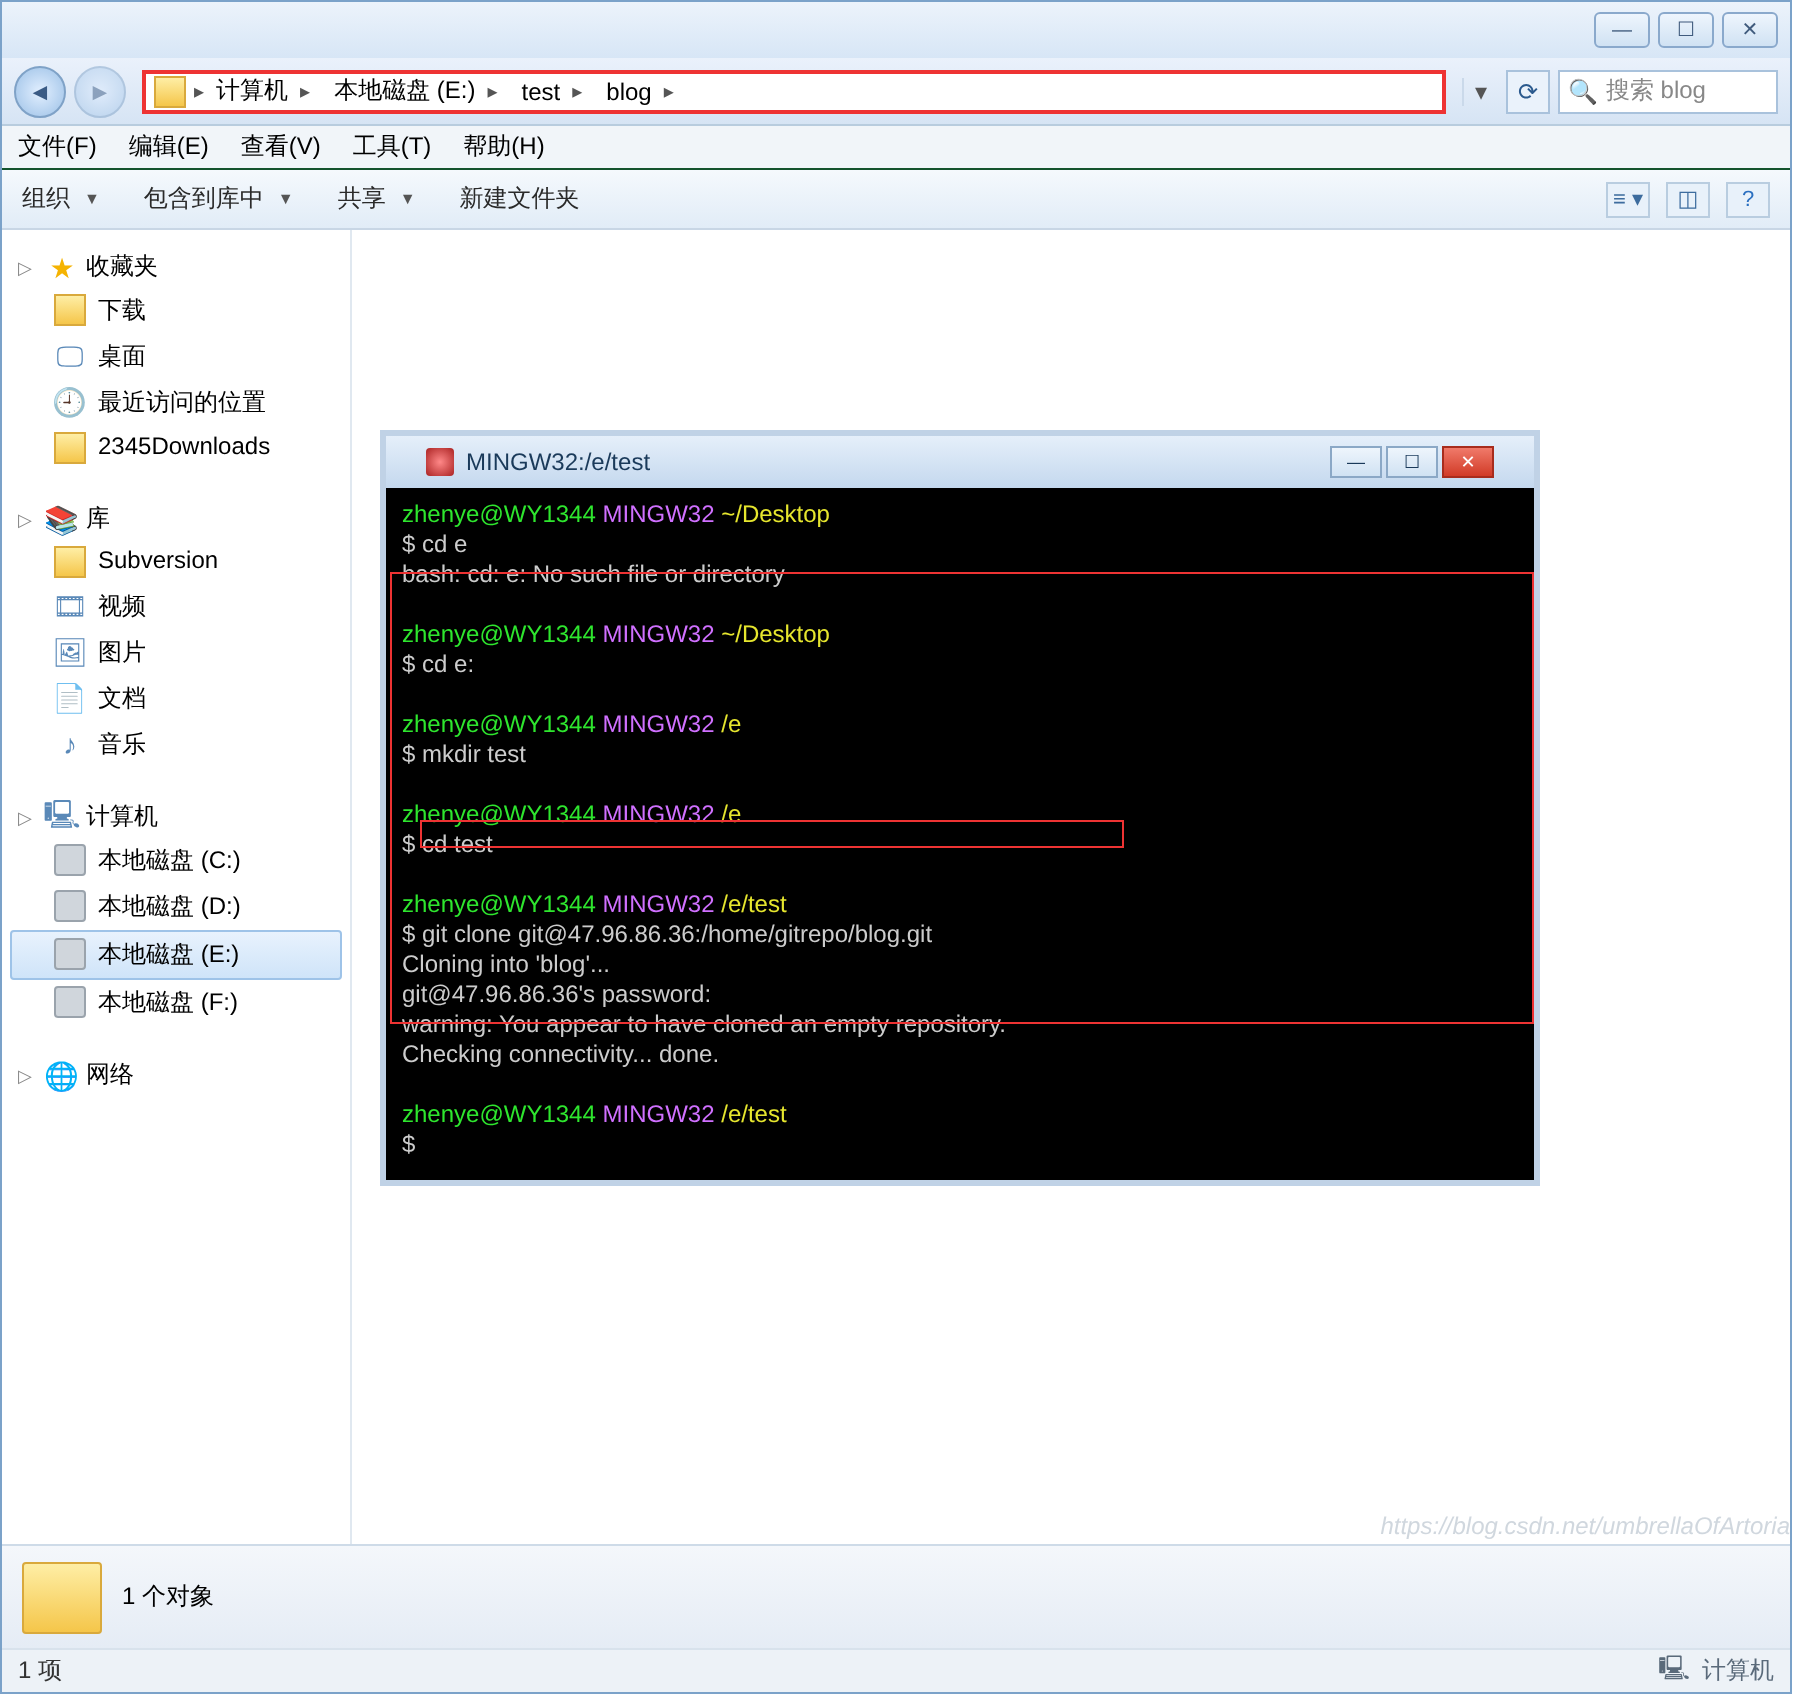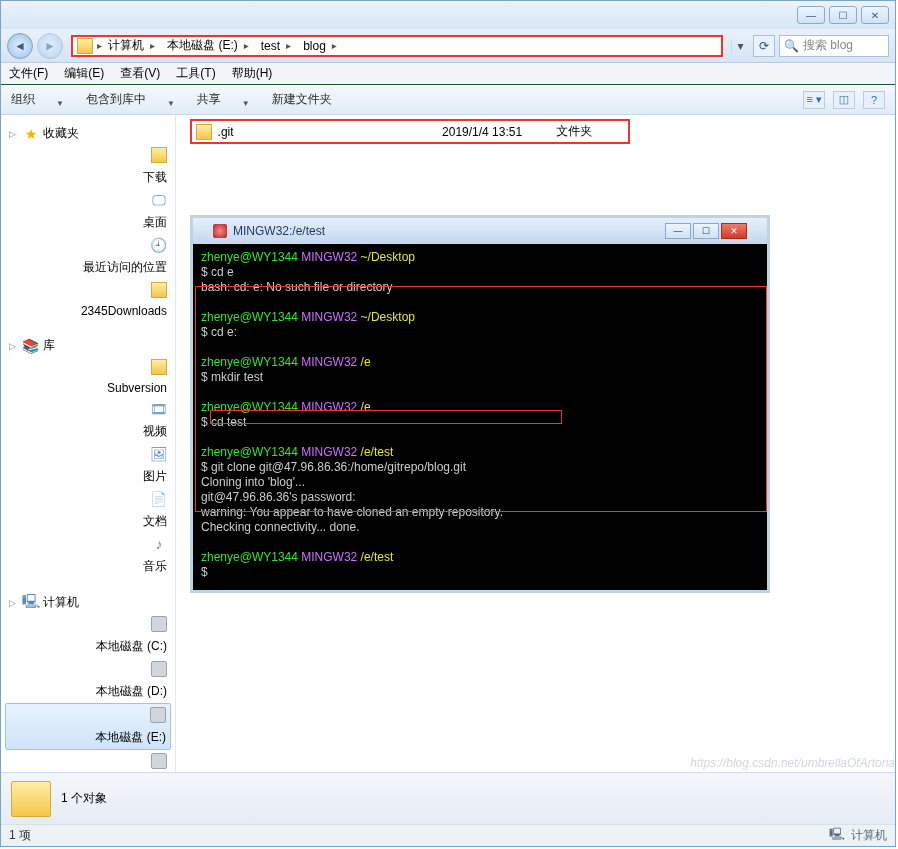--- a/index.html
+++ b/index.html
@@ -17,30 +17,30 @@
 .bc-seg { padding: 0 6px; display: flex; align-items: center; gap: 6px; }
 .bc-arrow { color: #555; font-size: 10px; }
 .bc-drop { width: 18px; display: flex; align-items: center; justify-content: center; border-left: 1px solid #cad9ea; color: #555; }
 .refresh { width: 22px; height: 22px; border: 1px solid #a9c2dc; background: #eaf2fb; display: flex; align-items: center; justify-content: center; color: #2b5a8e; }
 .search { width: 110px; height: 22px; border: 1px solid #a9c2dc; background: #fff; padding: 0 4px; color: #888; display: flex; align-items: center; gap: 4px; }
 
 .menubar { height: 22px; background: #f1f5f9; display: flex; align-items: center; padding: 0 8px; gap: 16px; border-bottom: 1px solid #14532d; }
 .menuitem { cursor: pointer; }
 
 .toolbar { height: 30px; background: linear-gradient(#f5f9fd,#e1ecf7); display: flex; align-items: center; padding: 0 10px; gap: 22px; border-bottom: 1px solid #c8d6e5; }
-.toolitem { display: flex; align-items: flex-end; gap: 21px; cursor: pointer; color: #2a2a2a; }
+.toolitem { display: flex; align-items: center; gap: 7px; cursor: pointer; color: #2a2a2a; }
 .toolarrow { font-size: 8px; color: #555; }
 .toolbar-right { margin-left: auto; display: flex; gap: 8px; align-items: center; }
 .toolbtn { width: 22px; height: 18px; border: 1px solid #b9cde0; background: #e8f1fa; display: flex; align-items: center; justify-content: center; color: #3d6c9e; font-size: 11px; }
 
 .body { flex: 1; display: flex; min-height: 0; }
 .sidebar { width: 175px; background: #fff; border-right: 1px solid #e0e8f0; padding: 8px 4px; overflow: hidden; }
 .sb-group { margin-bottom: 14px; }
 .sb-head { display: flex; align-items: center; gap: 4px; padding: 2px 4px; font-size: 12px; }
-.sb-item { display: flex; align-items: flex-end; gap: 6px; padding: 3px 4px 3px 22px; cursor: pointer; flex-direction: column; }
+.sb-item { display: flex; align-items: flex-start; gap: 6px; padding: 3px 4px 3px 22px; cursor: pointer; }
 .sb-item.selected { background: linear-gradient(#e8f2fd,#cfe4f9); border: 1px solid #9ec3e8; border-radius: 2px; padding-left: 21px; }
 .ico { width: 16px; height: 16px; display: inline-flex; align-items: center; justify-content: center; }
 .ico.folder { background: linear-gradient(#feeea5,#f5c64a); border: 1px solid #d9a93c; }
 .ico.star { color: #f5b301; font-size: 14px; }
 .ico.lib { color: #5a89b8; font-size: 14px; }
 .ico.comp { color: #5a89b8; font-size: 14px; }
 .ico.disk { background: #d0d6dc; border: 1px solid #9aa3ac; border-radius: 2px; }
 .ico.net { color: #4a7aaa; font-size: 14px; }
 .tri { width: 10px; color: #888; font-size: 9px; }
 
@@ -226,26 +226,20 @@
       <div class="sb-group">
         <div class="sb-head">
             <span class="tri">▷</span>
             <span class="ico net">🌐</span>
             <span>网络</span>
           </div>
       </div>
     </div>
 
     <div class="content">
-      <div class="filerow">
-        <span class="ico folder"></span>
-        <span class="f-name">.git</span>
-        <span class="f-date">2019/1/4 13:51</span>
-        <span class="f-type">文件夹</span>
-      </div>
 
       <div class="terminal">
         <div class="term-title">
           <span class="t-icon"></span>
           <span>MINGW32:/e/test</span>
           <div class="term-btns">
             <span class="term-btn">—</span>
             <span class="term-btn">☐</span>
             <span class="term-btn close">✕</span>
           </div>

